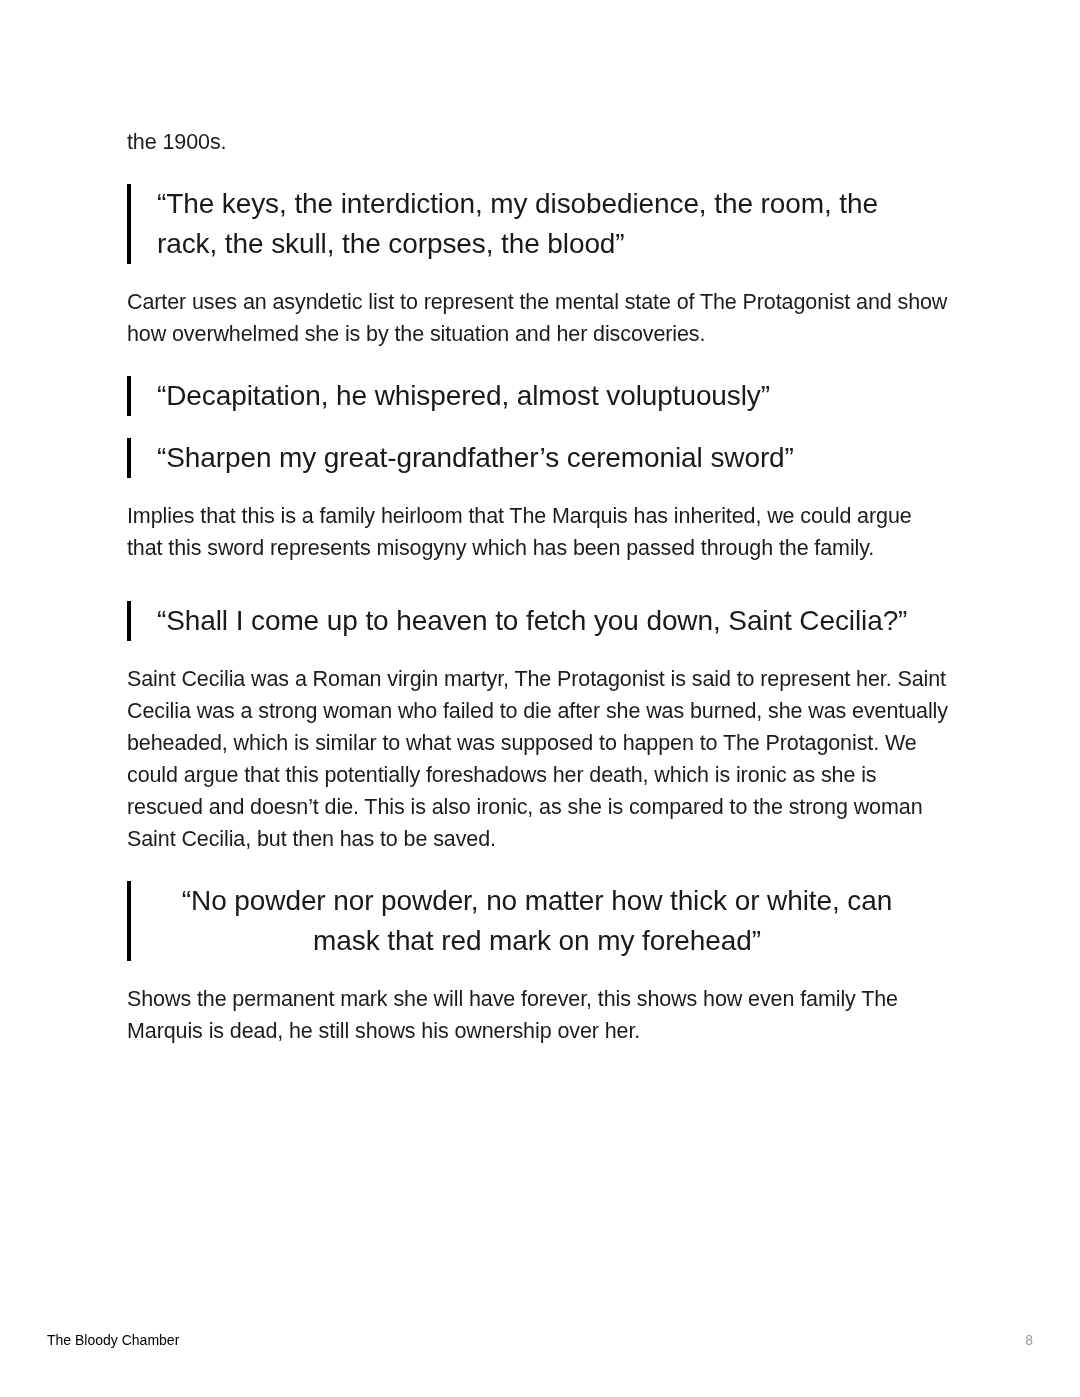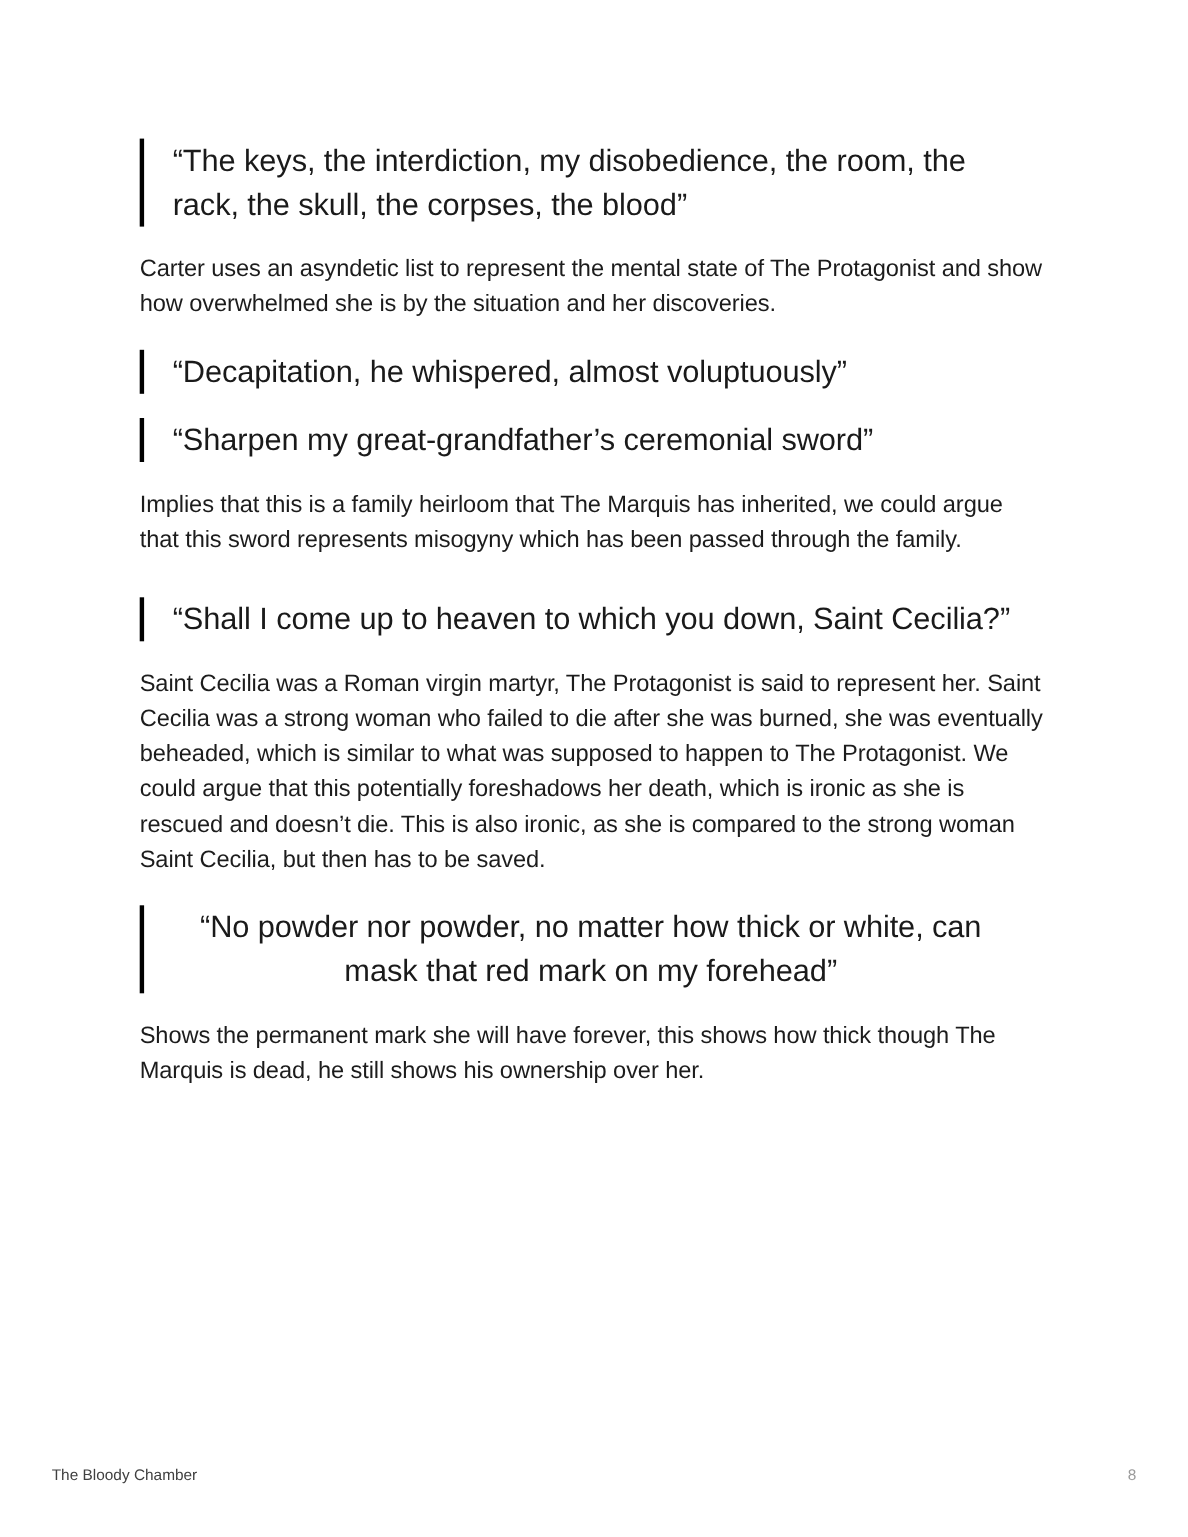--- a/index.html
+++ b/index.html
@@ -36,49 +36,50 @@
       line-height: 40px;
       color: #1a1a1a;
       margin: 0;
       letter-spacing: -0.1px;
     }
     .footer-left {
       position: absolute;
       left: 47px;
       top: 1332px;
       font-size: 14px;
-      color: #404040;
+      color: #000000;
     }
     .footer-right {
       position: absolute;
       right: 47px;
       top: 1332px;
       font-size: 14px;
       color: #9a9a9a;
     }
   </style>
 </head>
 <body>
 
 <div class="page">
+  <p class="para" style="margin-bottom:26px;">the 1900s.</p>
 
   <blockquote class="quote" style="width:760px;margin-bottom:22px;">“The keys, the interdiction, my disobedience, the room, the rack, the skull, the corpses, the blood”</blockquote>
 
   <p class="para" style="margin-bottom:26px;">Carter uses an asyndetic list to represent the mental state of The Protagonist and show how overwhelmed she is by the situation and her discoveries.</p>
 
   <blockquote class="quote" style="margin-bottom:22px;">“Decapitation, he whispered, almost voluptuously”</blockquote>
 
 
   <blockquote class="quote" style="margin-bottom:22px;">“Sharpen my great-grandfather’s ceremonial sword”</blockquote>
 
   <p class="para" style="width:800px;margin-bottom:37px;">Implies that this is a family heirloom that The Marquis has inherited, we could argue that this sword represents misogyny which has been passed through the family.</p>
 
-  <blockquote class="quote" style="margin-bottom:22px;">“Shall I come up to heaven to which you down, Saint Cecilia?”</blockquote>
+  <blockquote class="quote" style="margin-bottom:22px;">“Shall I come up to heaven to fetch you down, Saint Cecilia?”</blockquote>
 
   <p class="para" style="width:830px;margin-bottom:26px;">Saint Cecilia was a Roman virgin martyr, The Protagonist is said to represent her. Saint Cecilia was a strong woman who failed to die after she was burned, she was eventually beheaded, which is similar to what was supposed to happen to The Protagonist. We could argue that this potentially foreshadows her death, which is ironic as she is rescued and doesn’t die. This is also ironic, as she is compared to the strong woman Saint Cecilia, but then has to be saved.</p>
 
   <blockquote class="quote" style="width:760px;margin-bottom:22px;text-align:center;">“No powder nor powder, no matter how thick or white, can mask that red mark on my forehead”</blockquote>
 
-  <p class="para" style="width:840px;">Shows the permanent mark she will have forever, this shows how thick though The Marquis is dead, he still shows his ownership over her.</p>
+  <p class="para" style="width:840px;">Shows the permanent mark she will have forever, this shows how even family The Marquis is dead, he still shows his ownership over her.</p>
 </div>
 
 <div class="footer-left">The Bloody Chamber</div>
 <div class="footer-right">8</div>
 
 </body></html>

